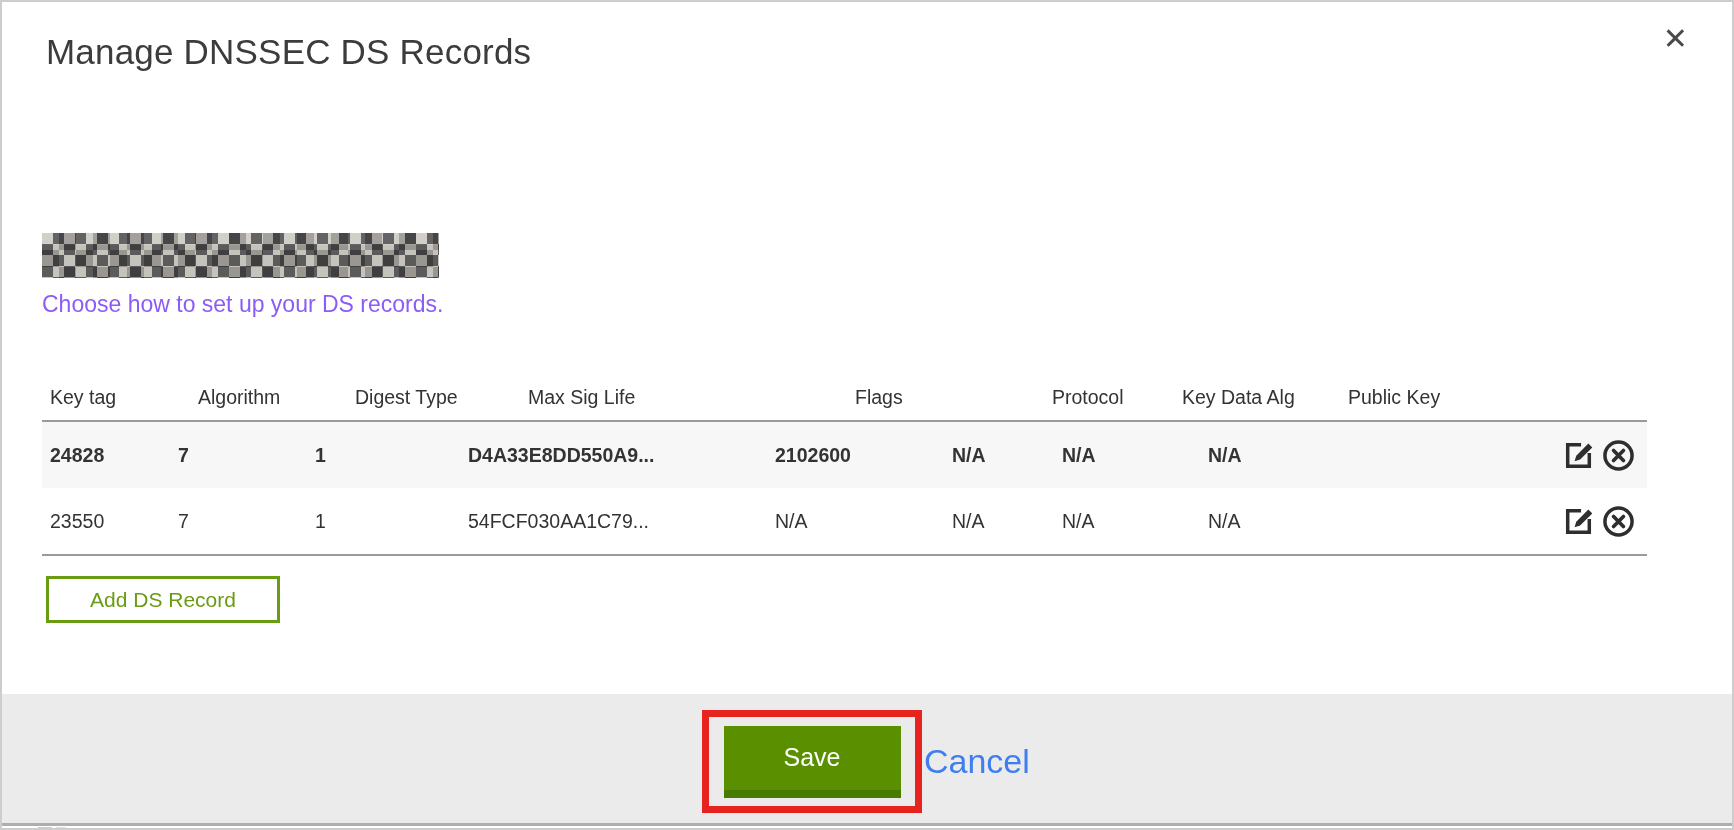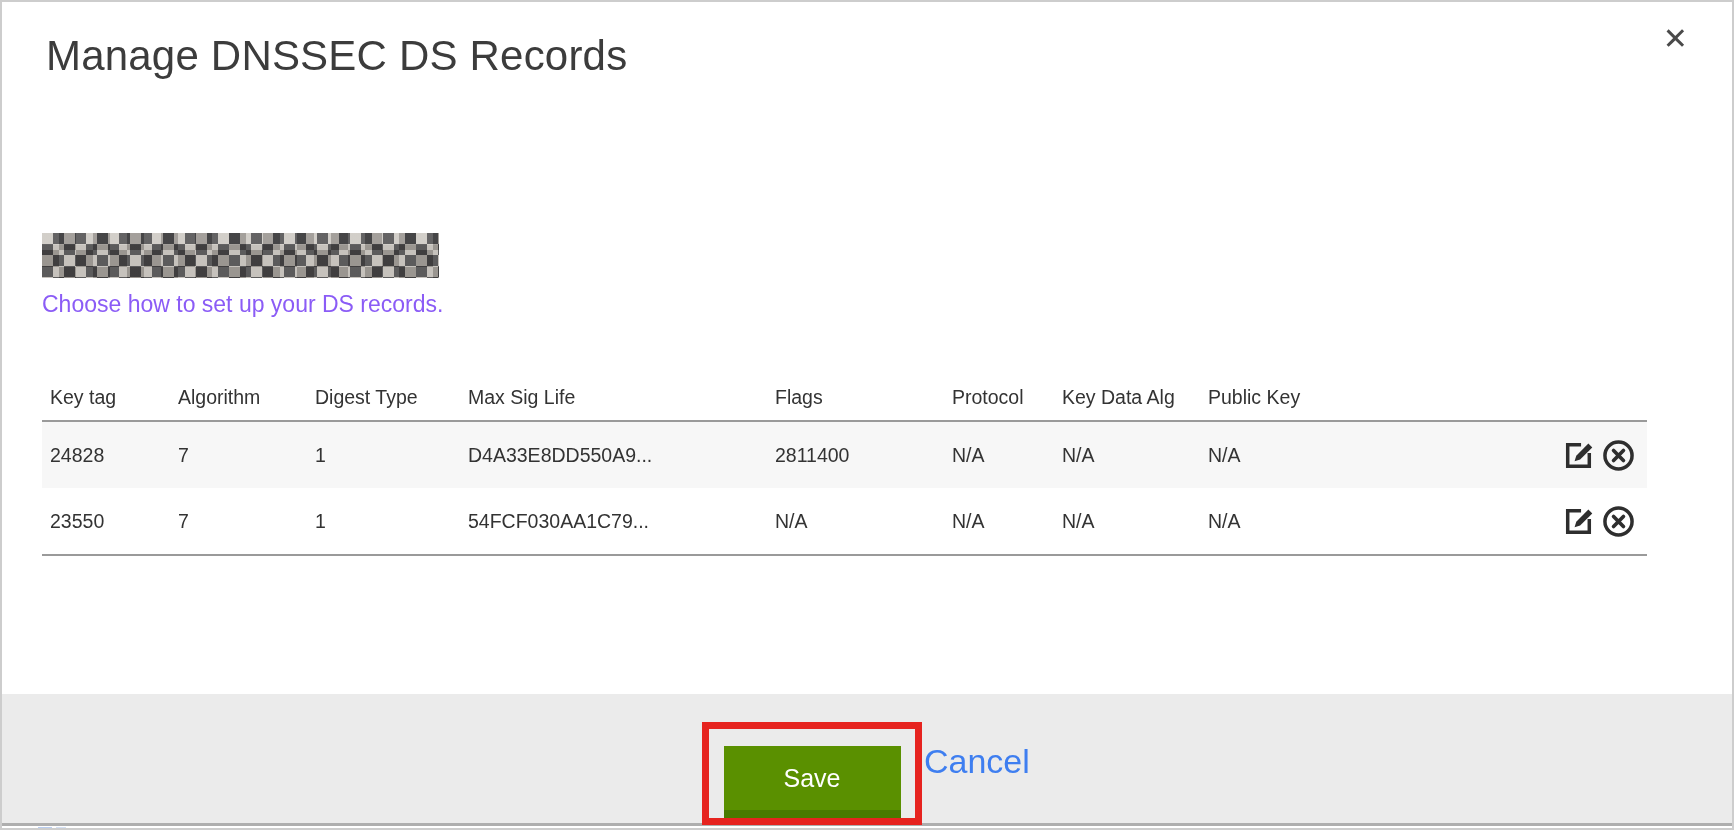--- a/index.html
+++ b/index.html
@@ -8,21 +8,21 @@
     width:1734px;height:830px;
     box-sizing:border-box;
     background:#ffffff;
     border:2px solid #cdcdcd;
     font-family:"Liberation Sans","DejaVu Sans",sans-serif;
     color:#333;
     overflow:hidden;
   }
   .title{
     position:absolute;left:44px;top:30px;
-    font-size:42px;color:#3c3c3c;letter-spacing:.2px;
+    font-size:35px;color:#3c3c3c;letter-spacing:.2px;
   }
   .close-btn{
     position:absolute;top:22px;right:44px;
     background:none;border:none;cursor:pointer;
     font-size:30px;font-weight:bold;color:#4a4a4a;
     font-family:"DejaVu Sans",sans-serif;
     padding:0;line-height:1;
   }
   
   .domain-mosaic{
@@ -41,25 +41,25 @@
   
   .ds-table{
     position:absolute;left:40px;top:372px;width:1605px;
     font-size:19.5px;
   }
   .trow{
     display:grid;
     grid-template-columns:128px 137px 153px 307px 177px 110px 146px 180px 157px auto;
     align-items:center;
   }
-  .thead .trow{height:46px;}
+  .thead .trow{height:46px;gap:20px;}
   .cell{padding-left:8px;white-space:nowrap;overflow:hidden;}
   .tbody{border-top:2px solid #9a9a9a;border-bottom:2px solid #9a9a9a;}
   .tbody .trow{height:66px;}
-  .row-odd{background:#f7f7f7;}
+  .row-odd{background:#f7f7f7;font-weight:bold;}
   .actions-cell{
     display:flex;justify-content:flex-end;align-items:center;
     padding-right:10px;gap:3px;
   }
   .icon-btn{background:none;border:none;padding:0;cursor:pointer;line-height:0;}
   
   .add-btn{
     position:absolute;left:44px;top:574px;
     width:234px;height:47px;
     background:#ffffff;
@@ -68,24 +68,24 @@
     cursor:pointer;
     font-family:"Liberation Sans","DejaVu Sans",sans-serif;
   }
   
   .footer{
     position:absolute;left:0;top:692px;width:100%;height:129px;
     background:#ebebeb;
     border-bottom:3px solid #aeaeae;
   }
   .annotation-box{
-    position:absolute;left:700px;top:28px;
+    position:absolute;left:700px;top:16px;
     width:206px;height:89px;
     border:7px solid #e6231f;
-    display:flex;align-items:flex-end;justify-content:center;
+    display:flex;align-items:center;justify-content:center;
     background:transparent;
   }
   .save-btn{
     width:177px;height:72px;
     background:#5a9000;
     border:none;border-bottom:8px solid #497a00;
     color:#ffffff;font-size:25px;
     cursor:pointer;
     font-family:"Liberation Sans","DejaVu Sans",sans-serif;
   }
@@ -124,21 +124,21 @@
         <div class="cell"></div>
       </div>
     </div>
     <div class="tbody">
 
       <div class="trow row-odd">
         <div class="cell">24828</div>
         <div class="cell">7</div>
         <div class="cell">1</div>
         <div class="cell">D4A33E8DD550A9...</div>
-        <div class="cell">2811400</div>
+        <div class="cell">2102600</div>
         <div class="cell">N/A</div>
         <div class="cell">N/A</div>
         <div class="cell">N/A</div>
         <div class="cell"></div>
         <div class="cell actions-cell">
           <button class="icon-btn">
             <svg width="37" height="37" viewBox="0 0 36 36">
               <path d="M20.5 7.5H7.5v21h21V15.5" fill="none" stroke="#2e2e2e" stroke-width="3.4"></path>
               <path d="M14.2 23.6l1.6-5.4L27.6 6.4l3.8 3.8-11.8 11.8z" fill="#2e2e2e"></path>
             </svg>
@@ -174,20 +174,21 @@
               <circle cx="18" cy="18" r="13.2" fill="none" stroke="#2e2e2e" stroke-width="3.4"></circle>
               <path d="M13.2 13.2l9.6 9.6M22.8 13.2l-9.6 9.6" stroke="#2e2e2e" stroke-width="3.6" stroke-linecap="round"></path>
             </svg>
           </button>
         </div>
       </div>
 
     </div>
   </div>
 
+  <button class="add-btn">Add DS Record</button>
 
   <div class="footer">
     <div class="annotation-box">
       <button class="save-btn">Save</button>
     </div>
     <a class="cancel-link">Cancel</a>
   </div>
 
   <div class="artifact-1"></div>
   <div class="artifact-2"></div>

